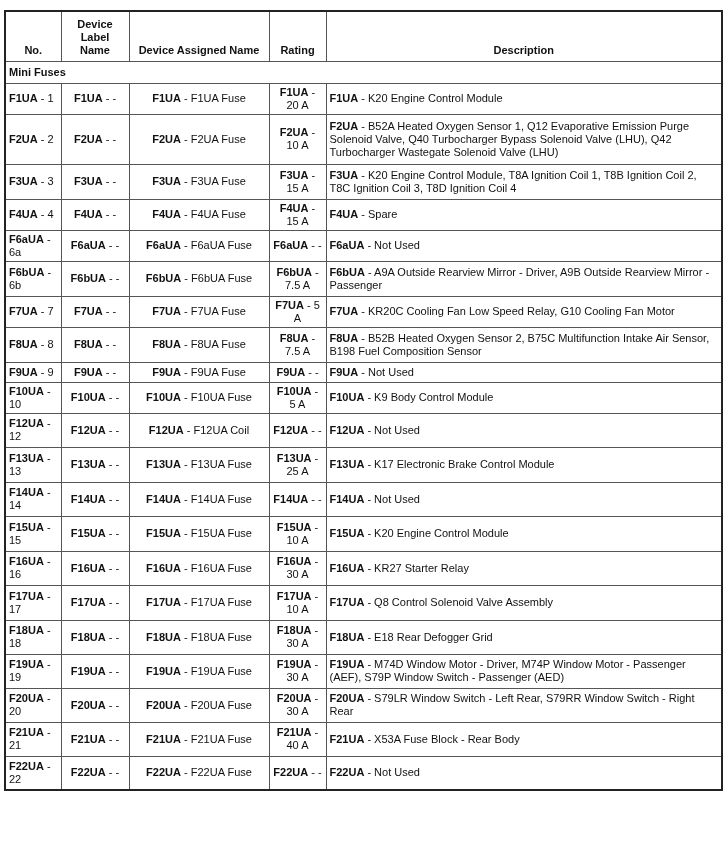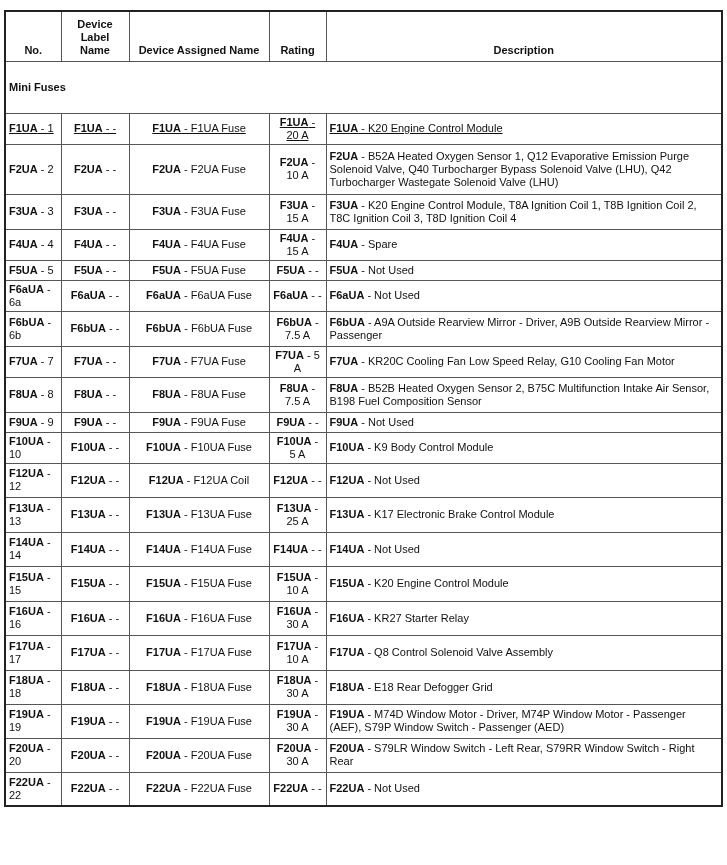--- a/index.html
+++ b/index.html
@@ -9,21 +9,21 @@
                border:2px solid #222; font-size:11px; line-height:13px; table-layout:fixed; }
   table.fuse th, table.fuse td { border:1px solid #555; padding:2px 3px; vertical-align:middle; }
   table.fuse th { font-weight:bold; vertical-align:bottom; text-align:center; padding-bottom:4px;margin-left:23px; }
   table.fuse thead tr { height:50px; }
   td.c1 { text-align:left; padding-left:3px; }
   td.c2, td.c3, td.c4 { text-align:center; }
   td.c5 { text-align:left; }
   td.c4 { border-left:2px solid #888; }
   th.h4 { border-left:2px solid #888; }
   b { font-weight:bold; }
-  tr.section td { font-weight:bold; text-align:left; padding:19px 3px; }
+  tr.section td { font-weight:bold; text-align:left; padding:4px 3px; }
 </style>
 </head>
 <body>
 
 <table class="fuse">
   <colgroup>
     <col style="width:56px">
       <col style="width:68px">
       <col style="width:140px">
       <col style="width:57px">
@@ -35,21 +35,21 @@
       <th>Device Label Name</th>
       <th>Device Assigned Name</th>
       <th class="h4">Rating</th>
       <th>Description</th>
     </tr>
   </thead>
   <tbody id="tbody">
     <tr class="section">
       <td colspan="5">Mini Fuses</td>
     </tr>
-  <tr style="height: 30px; text-decoration: underline;">
+  <tr style="height: 30px;">
         <td class="c1"><b>F1UA</b><span> - 1</span></td>
         <td class="c2"><b>F1UA</b><span> - -</span></td>
         <td class="c3"><b>F1UA</b><span> - F1UA Fuse</span></td>
         <td class="c4"><b>F1UA</b><span> - 20 A</span></td>
         <td class="c5"><b>F1UA</b><span> - K20 Engine Control Module</span></td>
       </tr>
       <tr style="height: 50px;">
         <td class="c1"><b>F2UA</b><span> - 2</span></td>
         <td class="c2"><b>F2UA</b><span> - -</span></td>
         <td class="c3"><b>F2UA</b><span> - F2UA Fuse</span></td>
@@ -62,27 +62,20 @@
         <td class="c3"><b>F3UA</b><span> - F3UA Fuse</span></td>
         <td class="c4"><b>F3UA</b><span> - 15 A</span></td>
         <td class="c5"><b>F3UA</b><span> - K20 Engine Control Module, T8A Ignition Coil 1, T8B Ignition Coil 2, T8C Ignition Coil 3, T8D Ignition Coil 4</span></td>
       </tr>
       <tr style="height: 30px;">
         <td class="c1"><b>F4UA</b><span> - 4</span></td>
         <td class="c2"><b>F4UA</b><span> - -</span></td>
         <td class="c3"><b>F4UA</b><span> - F4UA Fuse</span></td>
         <td class="c4"><b>F4UA</b><span> - 15 A</span></td>
         <td class="c5"><b>F4UA</b><span> - Spare</span></td>
-      </tr>
-      <tr style="height: 20px;">
-        <td class="c1"><b>F5UA</b><span> - 5</span></td>
-        <td class="c2"><b>F5UA</b><span> - -</span></td>
-        <td class="c3"><b>F5UA</b><span> - F5UA Fuse</span></td>
-        <td class="c4"><b>F5UA</b><span> - -</span></td>
-        <td class="c5"><b>F5UA</b><span> - Not Used</span></td>
       </tr>
       <tr style="height: 30px;">
         <td class="c1"><b>F6aUA</b><span> - 6a</span></td>
         <td class="c2"><b>F6aUA</b><span> - -</span></td>
         <td class="c3"><b>F6aUA</b><span> - F6aUA Fuse</span></td>
         <td class="c4"><b>F6aUA</b><span> - -</span></td>
         <td class="c5"><b>F6aUA</b><span> - Not Used</span></td>
       </tr>
       <tr style="height: 35px;">
         <td class="c1"><b>F6bUA</b><span> - 6b</span></td>
@@ -176,20 +169,27 @@
         <td class="c5"><b>F19UA</b><span> - M74D Window Motor - Driver, M74P Window Motor - Passenger (AEF), S79P Window Switch - Passenger (AED)</span></td>
       </tr>
       <tr style="height: 34px;">
         <td class="c1"><b>F20UA</b><span> - 20</span></td>
         <td class="c2"><b>F20UA</b><span> - -</span></td>
         <td class="c3"><b>F20UA</b><span> - F20UA Fuse</span></td>
         <td class="c4"><b>F20UA</b><span> - 30 A</span></td>
         <td class="c5"><b>F20UA</b><span> - S79LR Window Switch - Left Rear, S79RR Window Switch - Right Rear</span></td>
       </tr>
       <tr style="height: 34px;">
+        <td class="c1"><b>F21UA</b><span> - 21</span></td>
+        <td class="c2"><b>F21UA</b><span> - -</span></td>
+        <td class="c3"><b>F21UA</b><span> - F21UA Fuse</span></td>
+        <td class="c4"><b>F21UA</b><span> - 40 A</span></td>
+        <td class="c5"><b>F21UA</b><span> - X53A Fuse Block - Rear Body</span></td>
+      </tr>
+      <tr style="height: 34px;">
         <td class="c1"><b>F22UA</b><span> - 22</span></td>
         <td class="c2"><b>F22UA</b><span> - -</span></td>
         <td class="c3"><b>F22UA</b><span> - F22UA Fuse</span></td>
         <td class="c4"><b>F22UA</b><span> - -</span></td>
         <td class="c5"><b>F22UA</b><span> - Not Used</span></td>
       </tr>
     </tbody>
 </table>
 
 </body></html>

